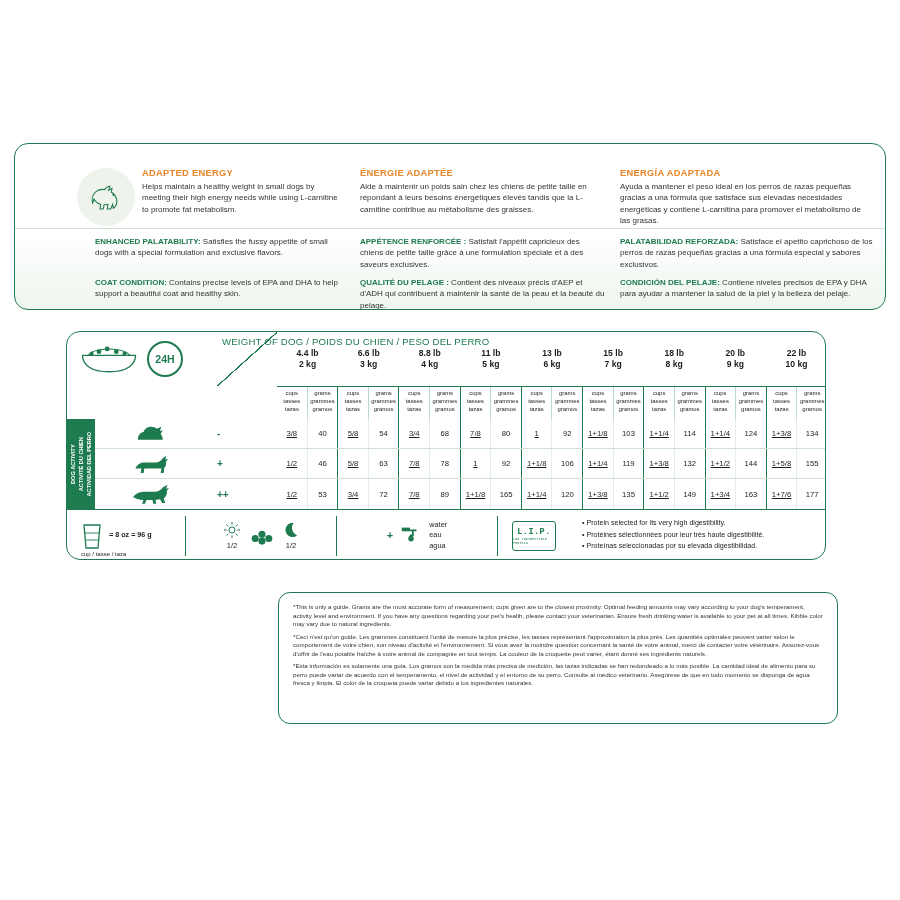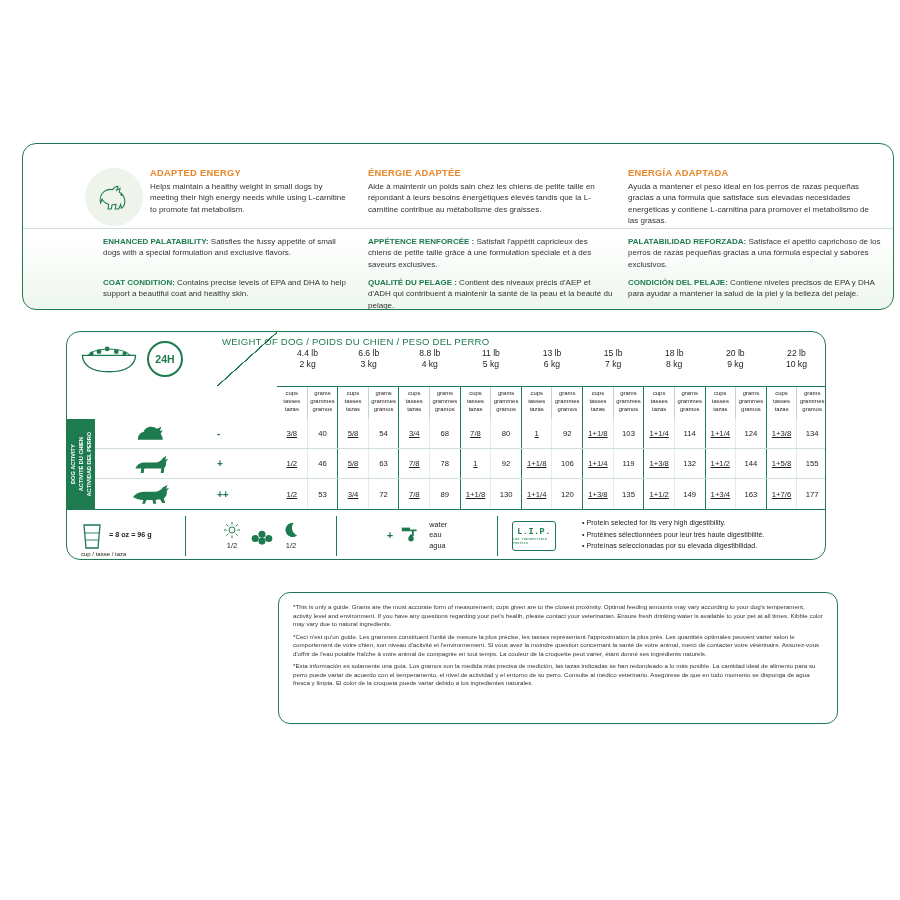--- a/index.html
+++ b/index.html
@@ -12,21 +12,20 @@
     position:relative;
     overflow:hidden;
   }
   
   .benefits-panel{
     position:absolute; left:14px; top:143px; width:872px; height:167px;
     border:1px solid #1e7a4f;
     border-radius:14px;
     background:linear-gradient(to bottom, #ffffff 0%, #ffffff 55%, #eef6ee 100%);
     overflow:hidden;
-    margin-left:8px;
   }
   .benefits-inner{ position:relative; width:100%; height:100%; padding:12px 16px; }
   .paw-circle{
     position:absolute; left:62px; top:24px; width:58px; height:58px;
     border-radius:50%; background:#eef3ec;
     display:flex; align-items:center; justify-content:center;
   }
   .dog-glyph{ width:40px; height:34px; }
   .col-en{ position:absolute; left:127px; top:24px; width:200px; }
   .col-fr{ position:absolute; left:345px; top:24px; width:240px; }
@@ -64,21 +63,21 @@
     color:#1e7a4f; letter-spacing:.2px;
   }
   .diag-wedge{
     position:absolute; left:150px; top:0; width:60px; height:54px;
     background:linear-gradient(to bottom right, transparent 49.4%, #1e7a4f 49.6%, #1e7a4f 51%, transparent 51.2%);
   }
   .wtrow{
     position:absolute; left:210px; top:16px; width:550px; height:36px;
     display:flex;
   }
-  .wtcell{ flex:1; text-align:center; font-size:8.6px; font-weight:normal; color:#1d1d1b; line-height:1.25; }
+  .wtcell{ flex:1; text-align:center; font-size:8.6px; font-weight:bold; color:#1d1d1b; line-height:1.25; }
 
   .units-row{
     position:absolute; left:210px; top:54px; width:550px; height:33px; display:flex;
     border-top:1px solid #1e7a4f;
   }
   .unit-pair{ flex:1; display:flex; border-right:1px solid #1e7a4f; }
   .unit-pair:last-child{ border-right:none; }
   .unit-cell{
     flex:1; font-size:5.9px; line-height:1.32; text-align:center; color:#1d1d1b;
     padding-top:3px;
@@ -368,21 +367,21 @@
       <div class="dpair">
           <div class="dcell left">3/4</div>
           <div class="dcell">72</div>
         </div>
       <div class="dpair">
           <div class="dcell left">7/8</div>
           <div class="dcell">89</div>
         </div>
       <div class="dpair">
           <div class="dcell left">1+1/8</div>
-          <div class="dcell">130</div>
+          <div class="dcell">165</div>
         </div>
       <div class="dpair">
           <div class="dcell left">1+1/4</div>
           <div class="dcell">120</div>
         </div>
       <div class="dpair">
           <div class="dcell left">1+3/8</div>
           <div class="dcell">135</div>
         </div>
       <div class="dpair">

